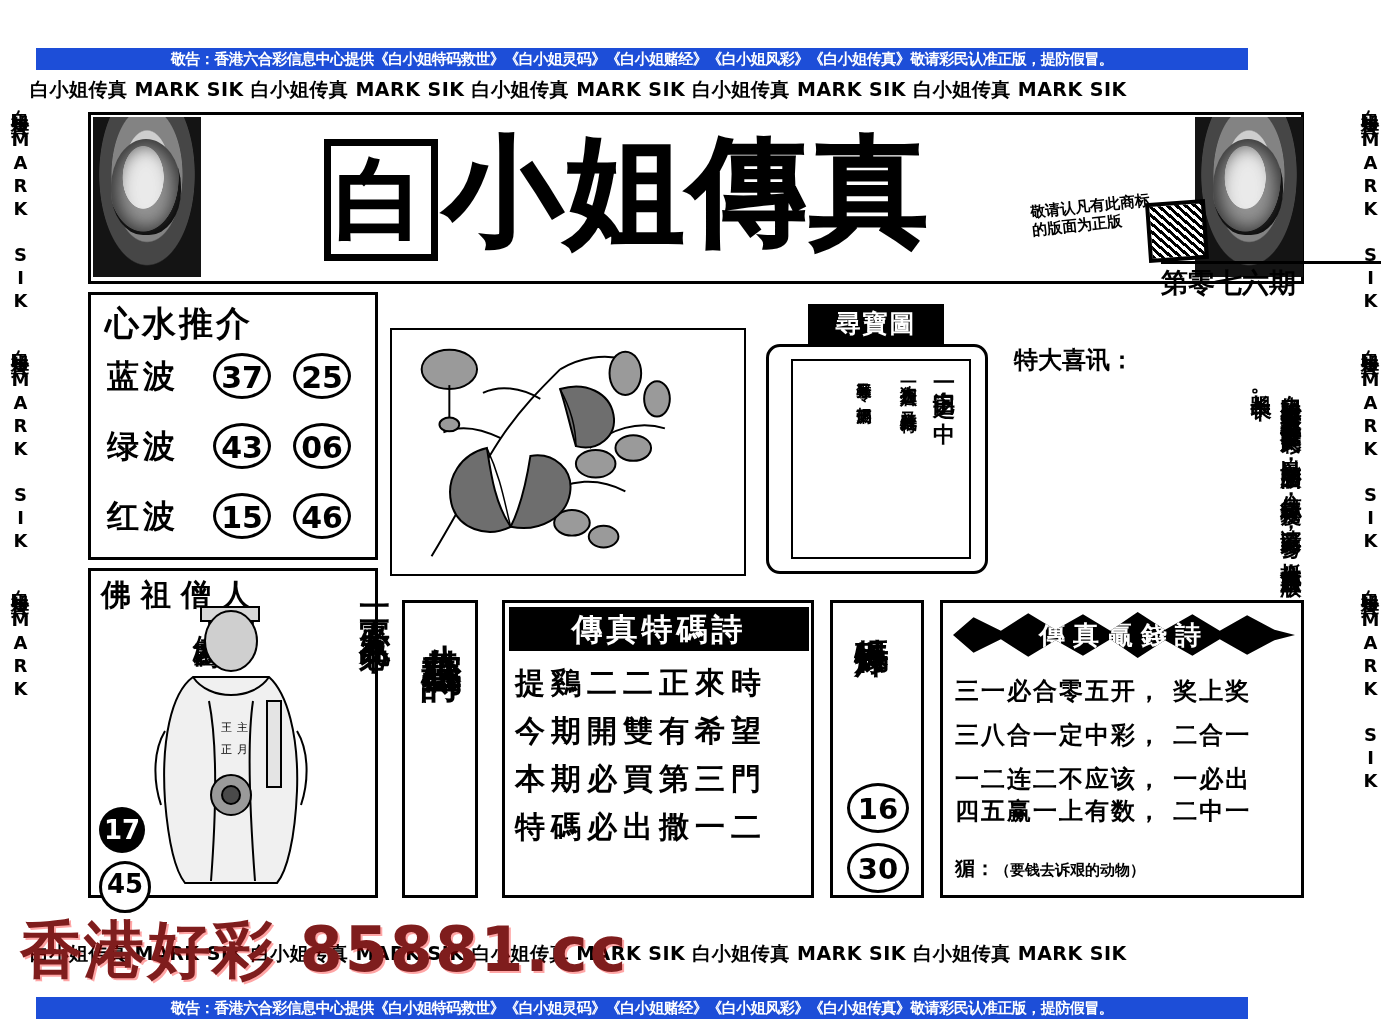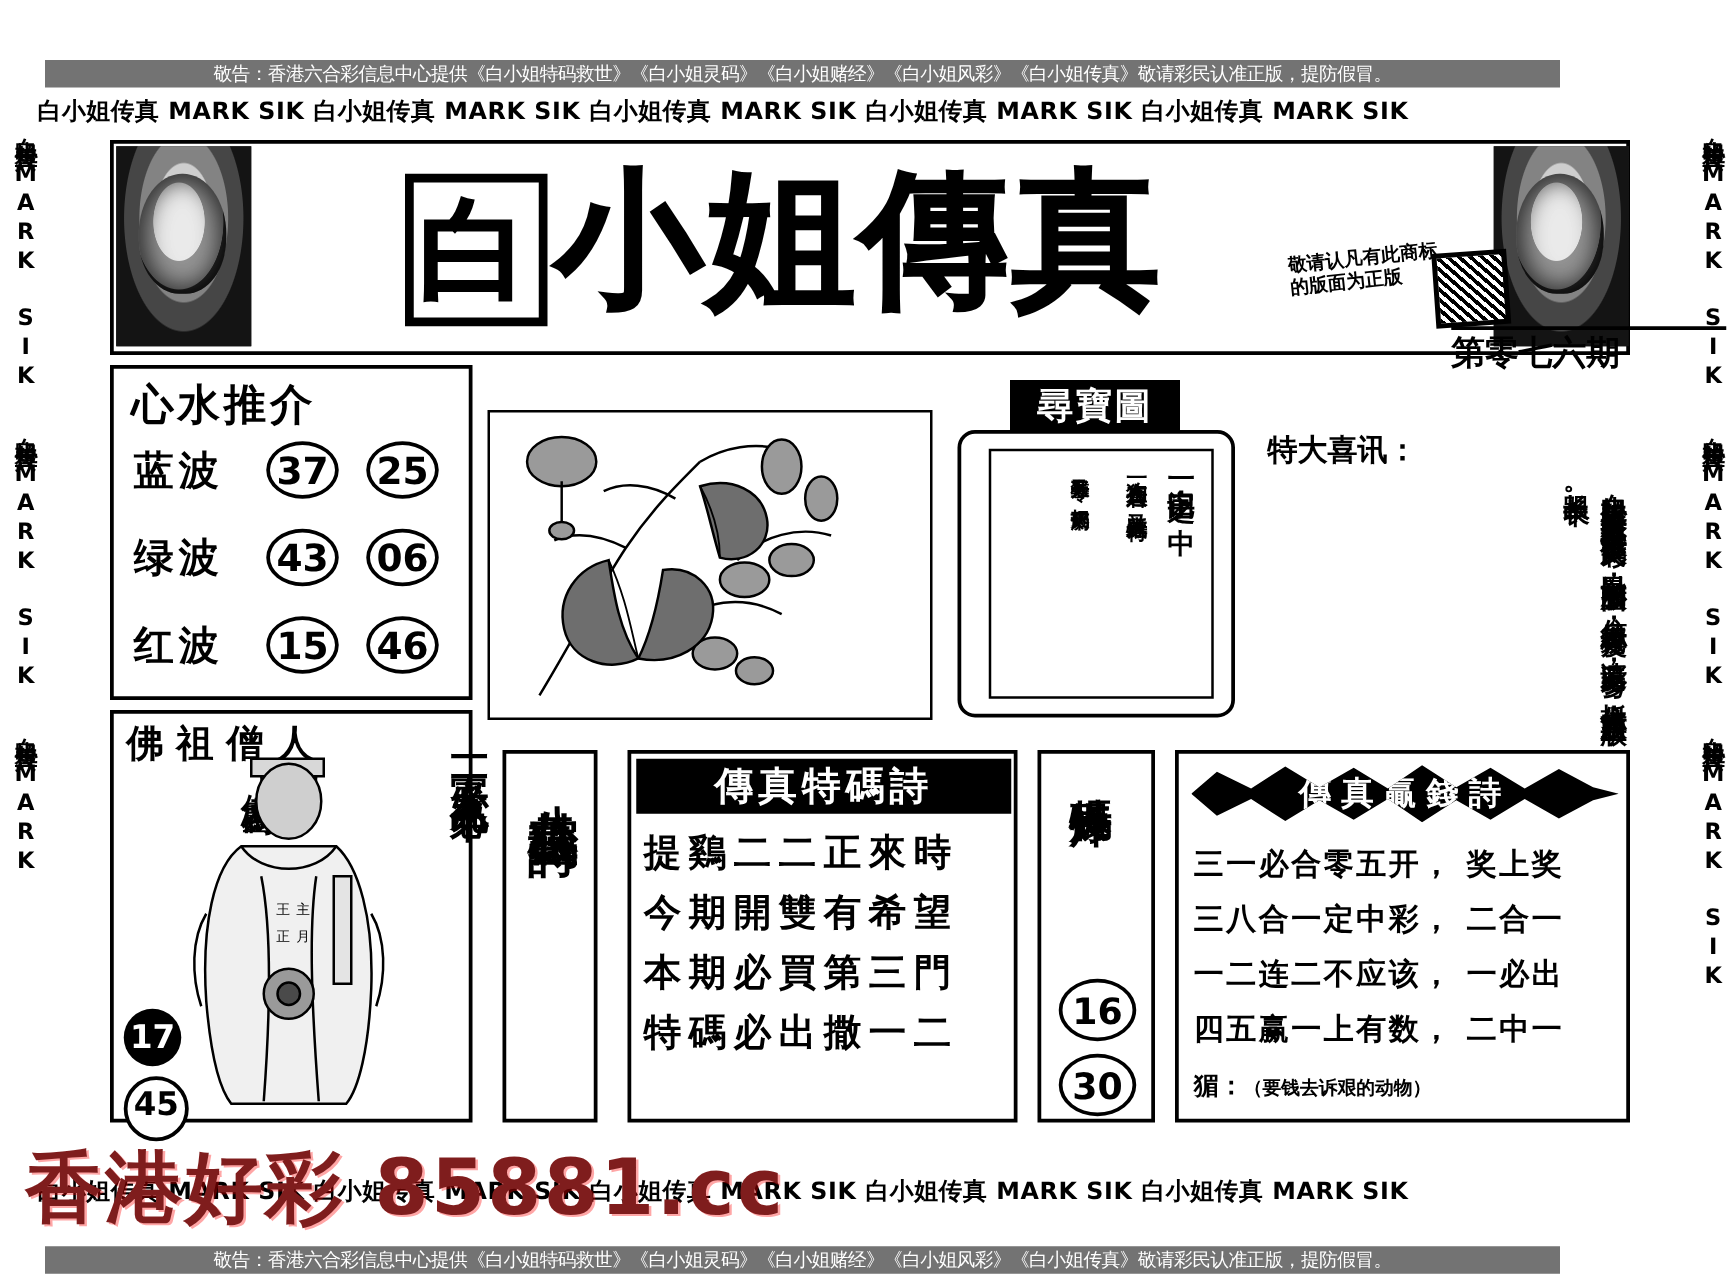--- a/index.html
+++ b/index.html
@@ -8,23 +8,23 @@
     background:#ffffff;
     font-family:"DejaVu Sans","Liberation Sans",sans-serif;
     overflow:hidden;
     position:relative;
   }
   .page{position:absolute;inset:0;}
 
   
   .notice-bar{
     position:absolute;left:36px;width:1212px;height:22px;
-    background:#737373;color:#fff;
+    background:#1d4ed8;color:#fff;
     font-size:15px;line-height:22px;white-space:nowrap;
-    letter-spacing:-.5px;text-align:center;font-weight:normal;
+    letter-spacing:-.5px;text-align:center;font-weight:bold;
     overflow:hidden;
   }
   .notice-top{top:48px;}
   .notice-bottom{top:997px;}
 
   
   .marquee{
     position:absolute;left:30px;width:1330px;height:26px;
     font-size:19px;line-height:26px;white-space:nowrap;
     font-weight:bold;letter-spacing:.5px;color:#000;overflow:hidden;
@@ -109,21 +109,21 @@
   .b2{left:186px;}
 
   
   .flowerbox{left:390px;top:328px;width:356px;height:248px;border:2px solid #000;}
   .flowerbox svg{display:block;width:100%;height:100%;}
 
   
   .xunbao-title{
     position:absolute;left:808px;top:304px;width:130px;height:34px;
     border:3px solid #000;background:#000;color:#fff;
-    font-size:29px;font-weight:bold;line-height:34px;text-align:center;letter-spacing:2px;
+    font-size:25px;font-weight:bold;line-height:34px;text-align:center;letter-spacing:2px;
   }
   .scroll{
     position:absolute;left:766px;top:344px;width:222px;height:230px;
     border:3px solid #000;border-radius:14px;box-sizing:border-box;background:#fff;
   }
   .scroll .inner{
     position:absolute;left:22px;top:12px;right:14px;bottom:12px;border:2px solid #000;
   }
   .vtext{
     writing-mode:vertical-rl;text-orientation:upright;font-weight:bold;color:#000;white-space:nowrap;
@@ -357,21 +357,21 @@
     <div class="v">特碼爆炸</div>
     <div class="nb nb1">16</div>
     <div class="nb nb2">30</div>
   </div>
 
   <div class="frame yingqian">
     <div class="star-hd">傳真贏錢詩</div>
     <div class="yq-line" style="top:72px">三一必合零五开，  奖上奖</div>
     <div class="yq-line" style="top:116px">三八合一定中彩，  二合一</div>
     <div class="yq-line" style="top:160px">一二连二不应该，  一必出</div>
-    <div class="yq-line" style="top:204px">四五赢一上有数，  二中一</div>
+    <div class="yq-line" style="top:192px">四五赢一上有数，  二中一</div>
     <div class="yq-note">
       <span>猸：</span><small>（要钱去诉艰的动物）</small>
     </div>
   </div>
 
   <div class="watermark">香港好彩 85881.cc</div>
 
   <div class="notice-bar notice-bottom">敬告：香港六合彩信息中心提供《白小姐特码救世》《白小姐灵码》《白小姐赌经》《白小姐风彩》《白小姐传真》敬请彩民认准正版，提防假冒。</div>
 </div>
 

